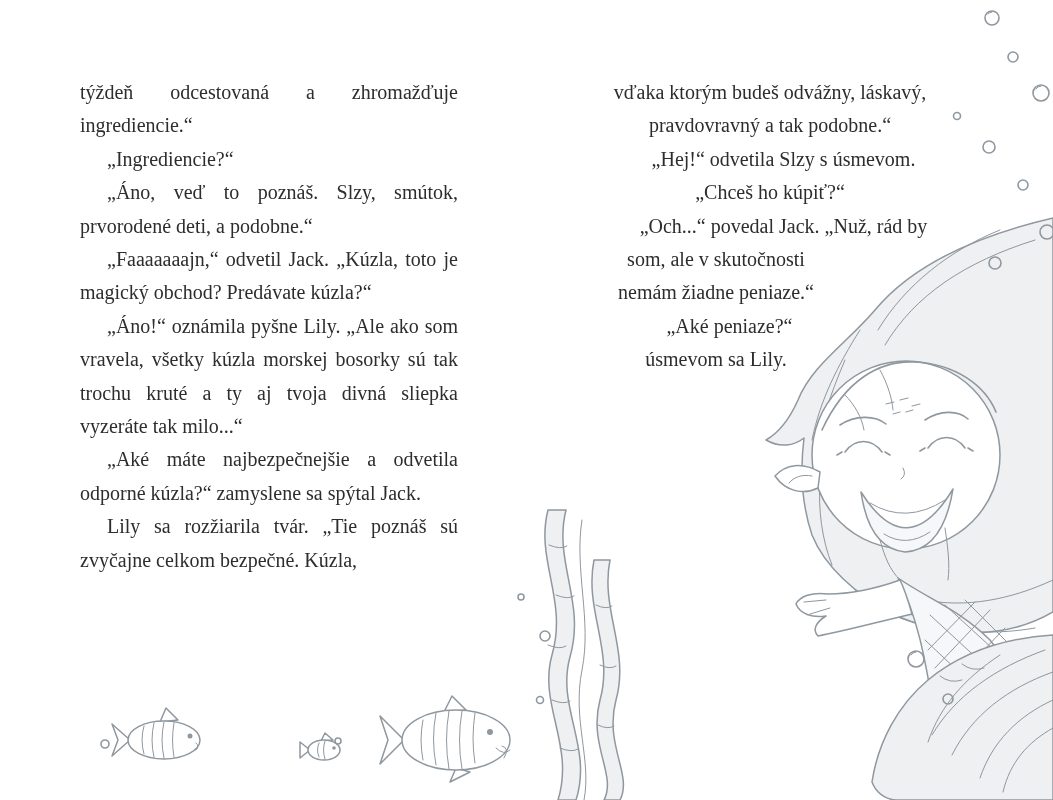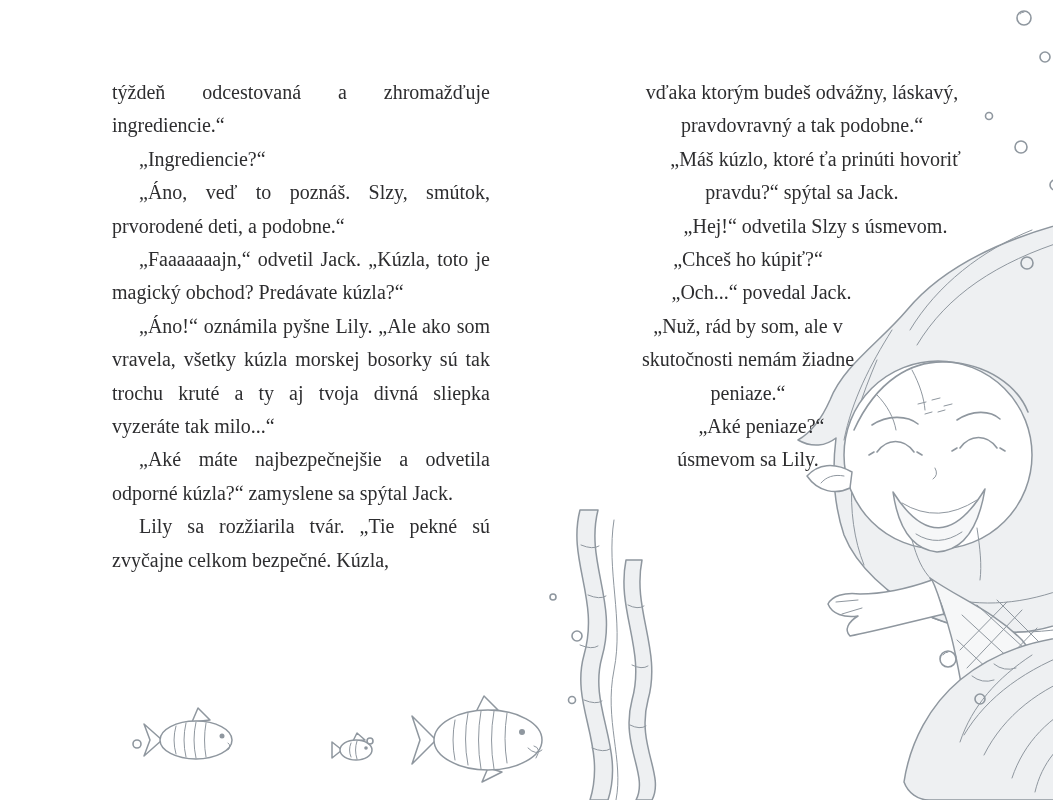--- a/index.html
+++ b/index.html
@@ -8,21 +8,21 @@
     --sketch-light:#eef0f2;
     --paper:#ffffff;
   }
   html,body{margin:0;padding:0;}
   body{
     width:1053px;height:800px;
     background:var(--paper,#fff);
     font-family:"Liberation Serif","DejaVu Serif",serif;
     overflow:hidden;
   }
-  .spread{position:relative;width:848px;height:800px;margin-left:32px;}
+  .spread{position:relative;width:848px;height:800px;}
   .illustration{position:absolute;left:0;top:0;pointer-events:none;}
   .col{position:absolute;color:var(--ink,#2d2d2f);font-size:20px;line-height:33.4px;}
   .col p{margin:0;text-indent:1.35em;}
   .col p:first-of-type{text-indent:0;}
   .col-left{left:80px;top:76px;width:378px;text-align:justify;}
   .col-right{left:601px;top:76px;width:340px;text-align:center;}
   .float-spacer{float:right;}
   .float-spacer.s1{width:2px;height:200px;}
   .float-spacer.s2{width:110px;height:470px;clear:right;}
   
@@ -227,26 +227,25 @@
     </g>
   </svg>
 
   <div class="col col-left">
       <p>týždeň odcestovaná a zhromažďuje ingrediencie.“</p>
       <p>„Ingrediencie?“</p>
       <p>„Áno, veď to poznáš. Slzy, smútok, prvorodené deti, a podobne.“</p>
       <p>„Faaaaaaajn,“ odvetil Jack. „Kúzla, toto je magický obchod? Predávate kúzla?“</p>
       <p>„Áno!“ oznámila pyšne Lily. „Ale ako som vravela, všetky kúzla morskej bosorky sú tak trochu kruté a ty aj tvoja divná sliepka vyzeráte tak milo...“</p>
       <p>„Aké máte najbezpečnejšie a odvetila odporné kúzla?“ zamyslene sa spýtal Jack.</p>
-      <p>Lily sa rozžiarila tvár. „Tie pekné sú zvyčajne celkom bezpečné. Kúzla,</p>
+      <p>Lily sa rozžiarila tvár. „Tie poznáš sú zvyčajne celkom bezpečné. Kúzla,</p>
     </div>
 
   <div class="col col-right">
     <div class="float-spacer s1"></div>
     <div class="float-spacer s2"></div>
   <p>vďaka ktorým budeš odvážny, láskavý, pravdovravný a tak podobne.“</p>
-      <p>„Máš kúzlo, ktoré ťa prinúti hovoriť pravdu?“ spýtal sa Jack.</p>
       <p>„Hej!“ odvetila Slzy s úsmevom. „Chceš ho kúpiť?“</p>
       <p>„Och...“ povedal Jack. „Nuž, rád by som, ale v skutočnosti nemám žiadne peniaze.“</p>
       <p>„Aké peniaze?“ úsmevom sa Lily.</p>
     </div>
 
 </div>
 
 </body></html>

